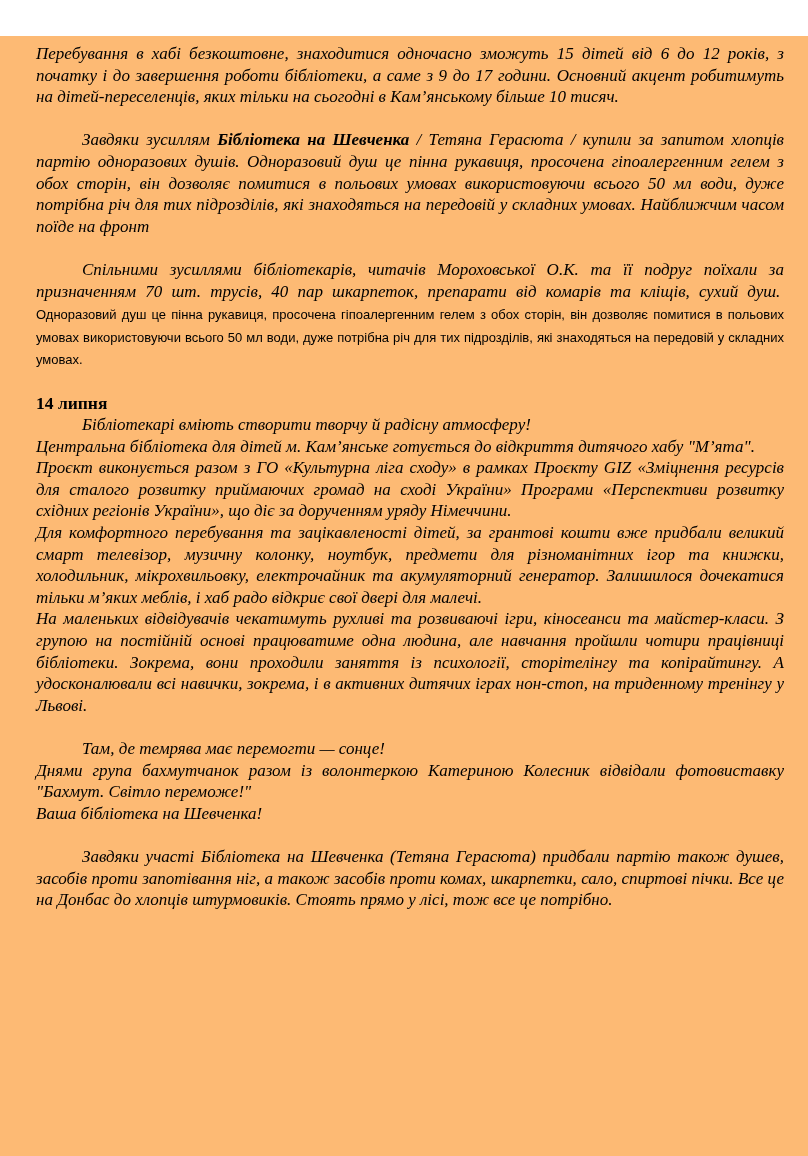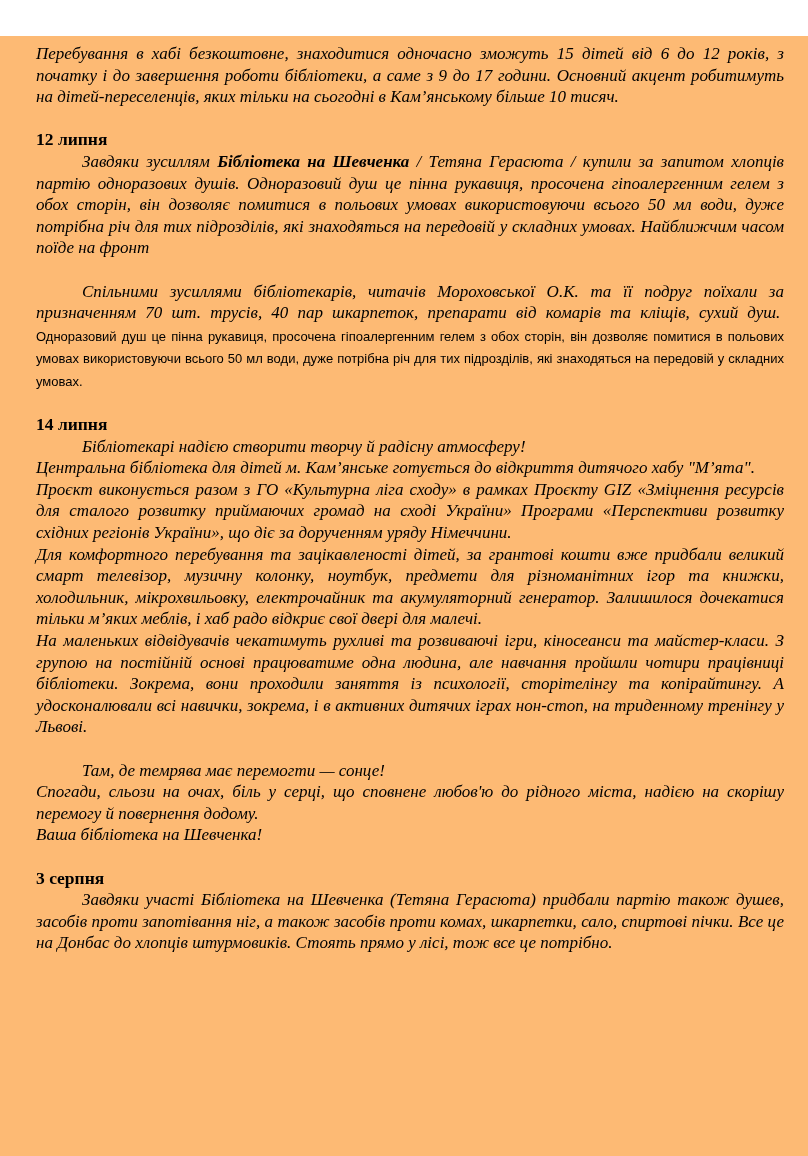--- a/index.html
+++ b/index.html
@@ -59,32 +59,30 @@
     font-size: 13px;
   }
 </style>
 </head>
 <body>
 
 <div class="page">
   <div id="doc">
       <p class="para"><span class="run-italic">Перебування в хабі безкоштовне, знаходитися одночасно зможуть 15 дітей від 6 до 12 років, з початку і до завершення роботи бібліотеки, а саме з 9 до 17 години. Основний акцент робитимуть на дітей-переселенців, яких тільки на сьогодні в Кам’янському більше 10 тисяч.</span></p>
       <div class="spacer"></div>
-      <div class="heading">12 липня</div>
       <p class="para indent"><span class="run-italic">Завдяки зусиллям </span><span class="run-bold-italic">Бібліотека на Шевченка</span><span class="run-italic"> / Тетяна Герасюта / купили за запитом хлопців партію одноразових душів. Одноразовий душ це пінна рукавиця, просочена гіпоалергенним гелем з обох сторін, він дозволяє помитися в польових умовах використовуючи всього 50 мл води, дуже потрібна річ для тих підрозділів, які знаходяться на передовій у складних умовах. Найближчим часом поїде на фронт</span></p>
       <div class="spacer"></div>
       <p class="para indent"><span class="run-italic">Спільними зусиллями бібліотекарів, читачів Мороховської О.К. та її подруг поїхали за призначенням 70 шт. трусів, 40 пар шкарпеток, препарати від комарів та кліщів, сухий душ.</span><span class="run-sans">&nbsp; Одноразовий душ це пінна рукавиця, просочена гіпоалергенним гелем з обох сторін, він дозволяє помитися в польових умовах використовуючи всього 50 мл води, дуже потрібна річ для тих підрозділів, які знаходяться на передовій у складних умовах.</span></p>
       <div class="spacer"></div>
       <div class="heading">14 липня</div>
-      <p class="para indent"><span class="run-italic">Бібліотекарі надією створити творчу й радісну атмосферу!</span></p>
+      <p class="para indent"><span class="run-italic">Бібліотекарі вміють створити творчу й радісну атмосферу!</span></p>
       <p class="para"><span class="run-italic">Центральна бібліотека для дітей м. Кам’янське готується до відкриття дитячого хабу "М’ята".</span></p>
       <p class="para"><span class="run-italic">Проєкт виконується разом з ГО «Культурна ліга сходу» в рамках Проєкту GIZ «Зміцнення ресурсів для сталого розвитку приймаючих громад на сході України» Програми «Перспективи розвитку східних регіонів України», що діє за дорученням уряду Німеччини.</span></p>
       <p class="para"><span class="run-italic">Для комфортного перебування та зацікавленості дітей, за грантові кошти вже придбали великий смарт телевізор, музичну колонку, ноутбук, предмети для різноманітних ігор та книжки, холодильник, мікрохвильовку, електрочайник та акумуляторний генератор. Залишилося дочекатися тільки м’яких меблів, і хаб радо відкриє свої двері для малечі.</span></p>
       <p class="para"><span class="run-italic">На маленьких відвідувачів чекатимуть рухливі та розвиваючі ігри, кіносеанси та майстер-класи. З групою на постійній основі працюватиме одна людина, але навчання пройшли чотири працівниці бібліотеки. Зокрема, вони проходили заняття із психології, сторітелінгу та копірайтингу. А удосконалювали всі навички, зокрема, і в активних дитячих іграх нон-стоп, на триденному тренінгу у Львові.</span></p>
       <div class="spacer"></div>
       <p class="para indent"><span class="run-italic">Там, де темрява має перемогти — сонце!</span></p>
-      <p class="para"><span class="run-italic">Спогади, сльози на очах, біль у серці, що сповнене любов'ю до рідного міста, надією на скорішу перемогу й повернення додому.</span></p>
+      <p class="para"><span class="run-italic">Днями група бахмутчанок разом із волонтеркою Катериною Колесник відвідали фотовиставку "Бахмут. Світло переможе!"</span></p>
       <p class="para"><span class="run-italic">Ваша бібліотека на Шевченка!</span></p>
       <div class="spacer"></div>
-      <div class="heading">3 серпня</div>
       <p class="para indent"><span class="run-italic">Завдяки участі Бібліотека на Шевченка (Тетяна Герасюта) придбали партію також душев, засобів проти запотівання ніг, а також засобів проти комах,  шкарпетки, сало, спиртові пічки. Все це на Донбас до хлопців штурмовиків. Стоять прямо у лісі, тож все це потрібно.</span></p>
     </div>
 </div>
 
 </body></html>

